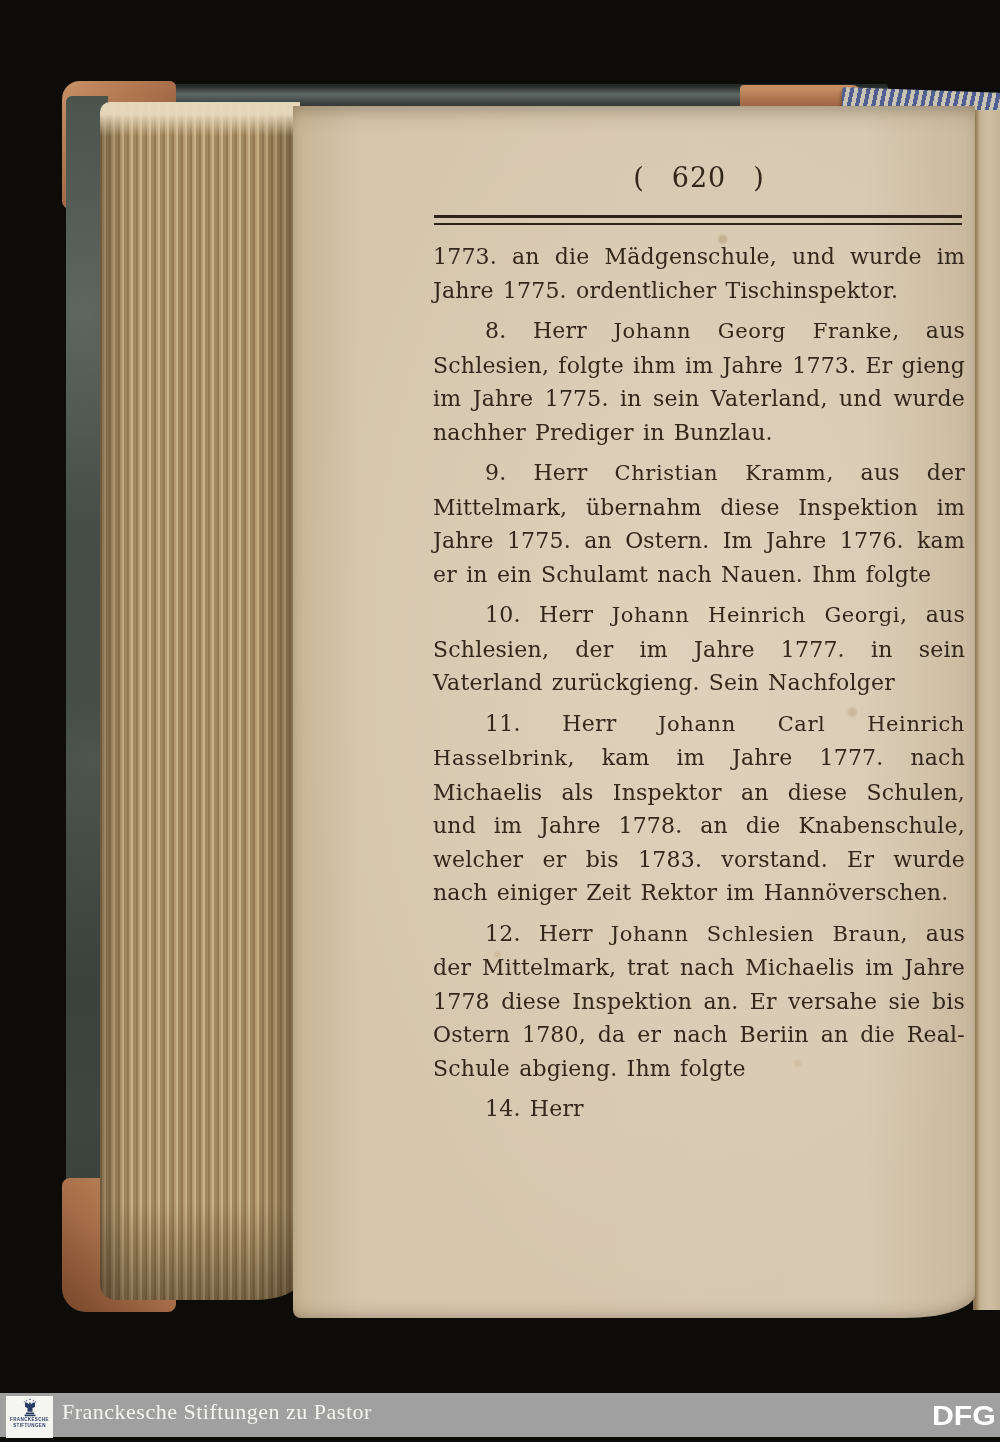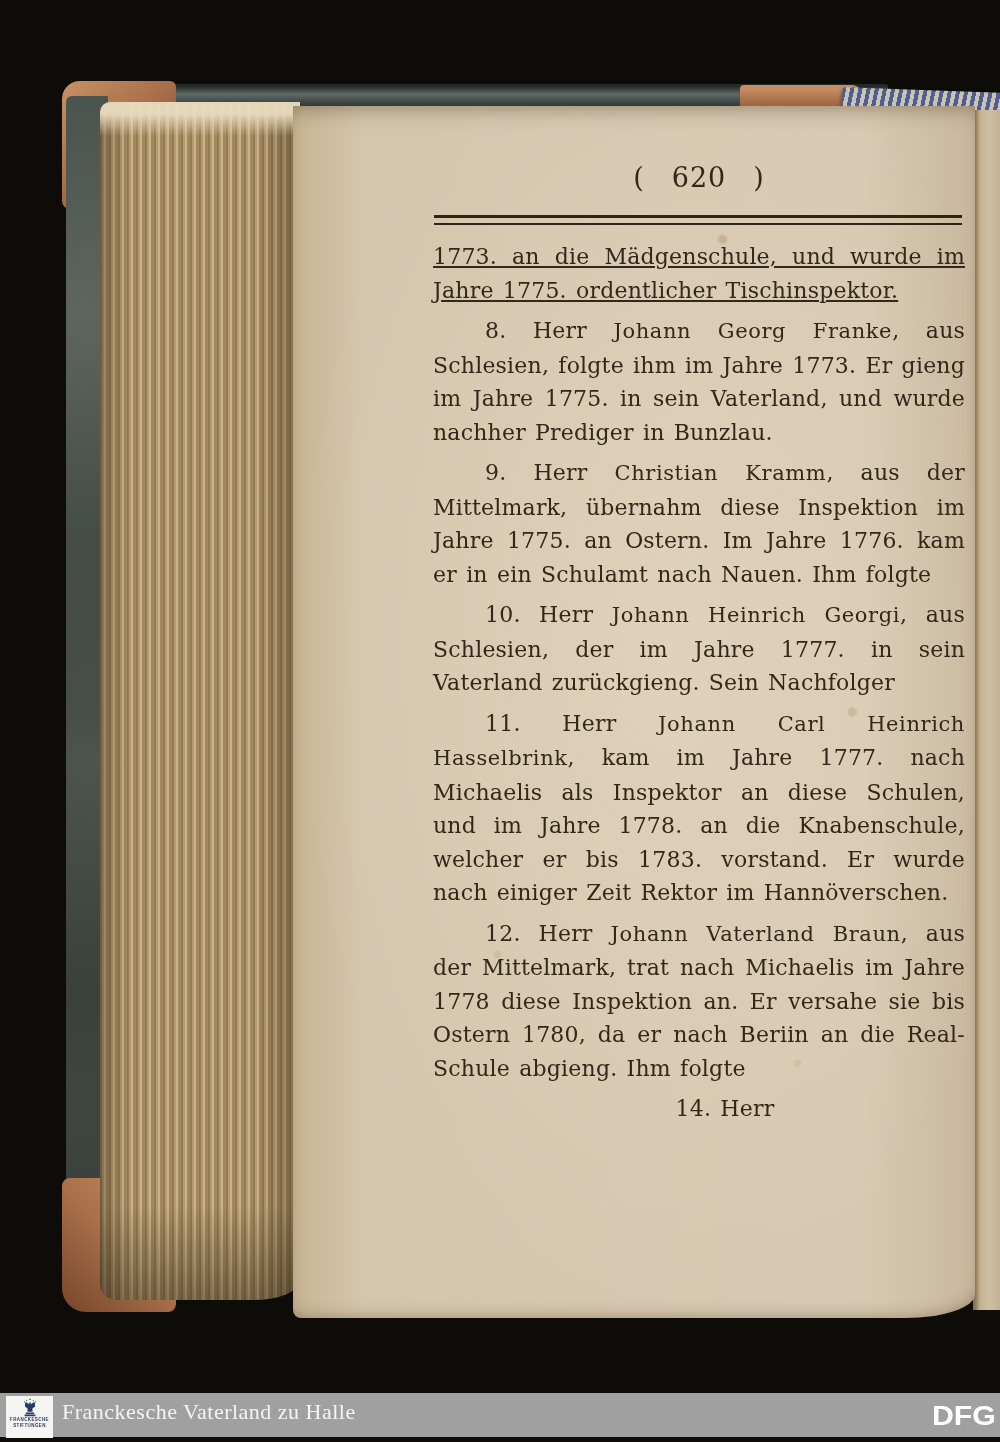--- a/index.html
+++ b/index.html
@@ -86,23 +86,23 @@
   .rule {
     position:absolute; left:141px; top:109px; width:528px; height:10px;
     border-top:3px solid #2e2316; border-bottom:2px solid #2e2316;
   }
   .text-block {
     position:absolute; left:140px; top:134px; width:532px;
     font-size:22px; line-height:33.5px; text-align:justify;
     word-spacing:2px; letter-spacing:.2px;
   }
   .text-block p { margin-top:7px; text-indent:52px; }
-  .text-block p.intro { margin-top:0; text-indent:0;text-decoration:underline; }
+  .text-block p.intro { margin-top:0; text-indent:0; }
   .entry .name { font-size:21px; letter-spacing:.6px; }
-  .catchword { margin-top:9px; text-align:center; text-indent:0; }
+  .catchword { margin-top:9px; text-align:left; text-indent:0; }
 
   
   .footer-bar {
     position:absolute; left:0; top:1393px; width:1000px; height:44px;
     background:#a0a0a0;
   }
   .logo-box {
     position:absolute; left:6px; top:1396px; width:47px; height:42px;
     background:#f5f5f2; display:flex; flex-direction:column; align-items:center;
     padding-top:2px;
@@ -171,21 +171,21 @@
 
     <p class="entry">
       <span>11.</span>
       <span>Herr</span>
       <span class="name">Johann Carl Heinrich Hasselbrink</span><span>, kam im Jahre 1777. nach Michaelis als Inspektor an diese Schulen, und im Jahre 1778. an die Knabenschule, welcher er bis 1783. vorstand. Er wurde nach einiger Zeit Rektor im Hannöverschen.</span>
     </p>
 
     <p class="entry">
       <span>12.</span>
       <span>Herr</span>
-      <span class="name">Johann Vaterland Braun</span><span>, aus der Mittelmark, trat nach Michaelis im Jahre 1778 diese Inspektion an. Er versahe sie bis Ostern 1780, da er nach Beriin an die Real-Schule abgieng. Ihm folgte</span>
+      <span class="name">Johann Schlesien Braun</span><span>, aus der Mittelmark, trat nach Michaelis im Jahre 1778 diese Inspektion an. Er versahe sie bis Ostern 1780, da er nach Beriin an die Real-Schule abgieng. Ihm folgte</span>
     </p>
 
 
     <p class="catchword">14. Herr</p>
 
   </div>
 </div>
 
 <div class="footer-bar"></div>
 
@@ -199,15 +199,15 @@
       <path d="M19 3 l.5 2.1 -1.5 -.5 z"></path>
       <path d="M11 5 h2 v2 l3 -2 h2 v5 l-3 2 v4 h-6 v-4 l-3 -2 v-5 h2 l3 2 z"></path>
       <rect x="7" y="17" width="10" height="2"></rect>
       <rect x="5.5" y="19.5" width="13" height="2"></rect>
     </g>
   </svg>
   <div class="logo-text">FRANCKESCHE</div>
   <div class="logo-text">STIFTUNGEN</div>
 </div>
 
-<div class="footer-title">Franckesche Vaterland zu Halle</div>
+<div class="footer-title">Franckesche Stiftungen zu Pastor</div>
 
 <div class="dfg">DFG</div>
 
 </body></html>

